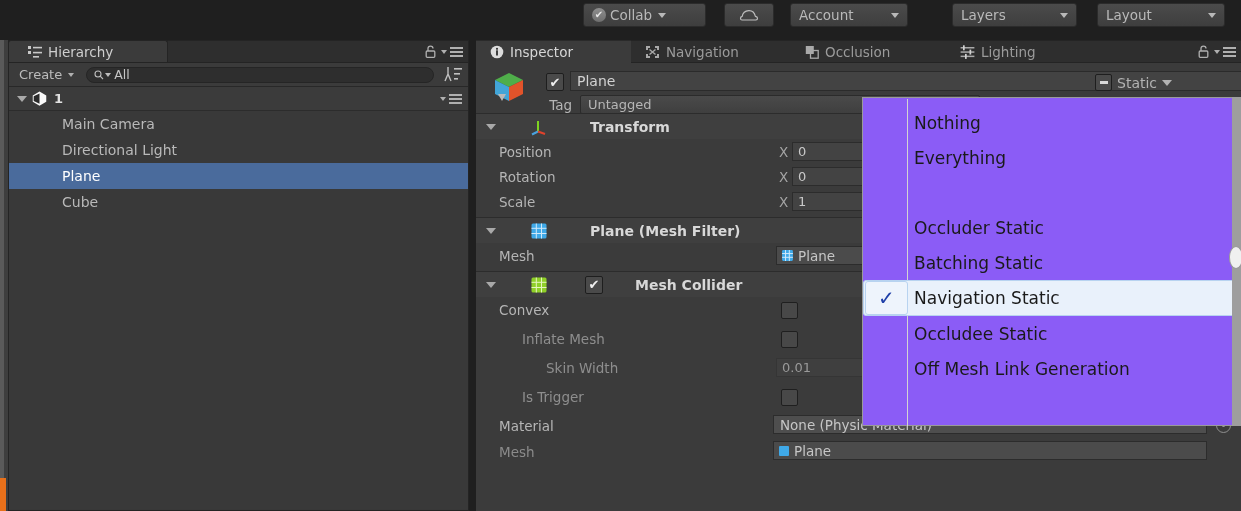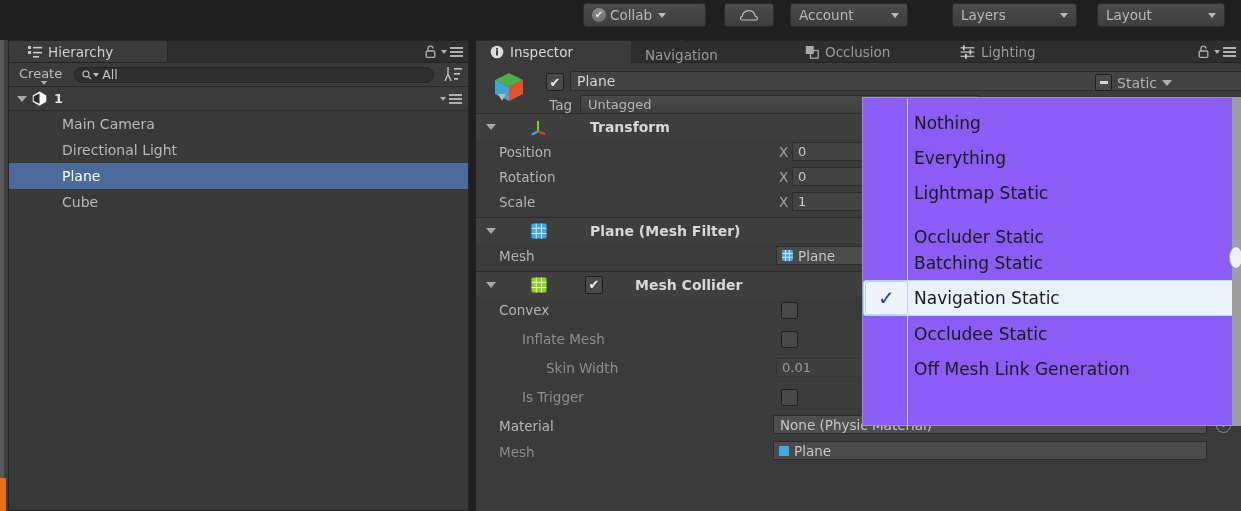--- a/index.html
+++ b/index.html
@@ -57,21 +57,21 @@
   .burger{display:flex;align-items:center;gap:3px;}
   .burger .bars{display:flex;flex-direction:column;gap:2px;}
   .burger .bars i{display:block;width:13px;height:2px;background:#b0b0b0;}
   .mini-caret{width:0;height:0;border-left:3.5px solid transparent;border-right:3.5px solid transparent;border-top:4px solid #b0b0b0;}
 
   #hier-search{
     position:absolute;left:9px;top:63px;width:459px;height:24px;
     background:#3b3b3b;border-bottom:1px solid #282828;box-sizing:border-box;
     display:flex;align-items:center;z-index:3;
   }
-  .create-btn{display:flex;align-items:center;color:#bdbdbd;font-size:13px;padding:0 8px 0 10px;height:18px;flex-direction:column;}
+  .create-btn{display:flex;align-items:center;color:#bdbdbd;font-size:13px;padding:0 8px 0 10px;height:18px;}
   .search-field{
     flex:1;height:16px;margin:0 4px;border-radius:8px;
     background:#2e2e2e;border:1px solid #252525;
     display:flex;align-items:center;padding-left:7px;box-sizing:border-box;
     color:#c6c6c6;font-size:12.5px;
   }
   .search-glass{width:10px;height:10px;flex:none;margin-right:1px;}
   .hier-rt-ico{width:30px;display:flex;justify-content:center;align-items:center;}
 
   #scene-row{
@@ -345,21 +345,21 @@
 
 <div class="itab active" style="left:490px;">
   <svg width="14" height="14" viewBox="0 0 14 14">
     <circle cx="7" cy="7" r="6.3" fill="#dcdcdc"></circle>
     <rect x="6.1" y="5.3" width="1.8" height="5.2" fill="#2c2c2c"></rect>
     <rect x="6.1" y="2.9" width="1.8" height="1.8" fill="#2c2c2c"></rect>
   </svg>
   <span>Inspector</span>
 </div>
 
-<div class="itab" style="left:645px;flex-direction:column;">
+<div class="itab" style="left:645px;">
   <svg width="15" height="14" viewBox="0 0 15 14">
     <path d="M1 1 H5 V3 H3 V5 H1 Z M14 1 H10 V3 H12 V5 H14 Z M1 13 H5 V11 H3 V9 H1 Z M14 13 H10 V11 H12 V9 H14 Z" fill="#a9a9a9"></path>
     <path d="M4.5 4.5 L10.5 9.5 M10.5 4.5 L4.5 9.5" stroke="#a9a9a9" stroke-width="1.4"></path>
   </svg>
   <span>Navigation</span>
 </div>
 
 <div class="itab" style="left:805px;">
   <svg width="14" height="14" viewBox="0 0 14 14">
     <rect x="0.8" y="1" width="8" height="8" fill="#a9a9a9"></rect>
@@ -536,24 +536,21 @@
 <div class="abs" id="dd-scrolltrack"></div>
 <div class="abs" id="dropdown">
   <div id="dd-colsep"></div>
 
   <div class="dd-item" style="top:7px;">
       <span class="txt">Nothing</span>
     </div>
   <div class="dd-item" style="top:42px;">
       <span class="txt">Everything</span>
     </div>
-  <div class="dd-item" style="top:77px;">
-      <span class="txt">Lightmap Static</span>
-    </div>
-  <div class="dd-item" style="top:112px;margin-top:9px;">
+  <div class="dd-item" style="top:112px;">
       <span class="txt">Occluder Static</span>
     </div>
   <div class="dd-item" style="top:147px;">
       <span class="txt">Batching Static</span>
     </div>
 
   <div class="dd-item hi" style="top:182px;">
     <span class="dd-check">✓</span>
     <span class="txt">Navigation Static</span>
   </div>

